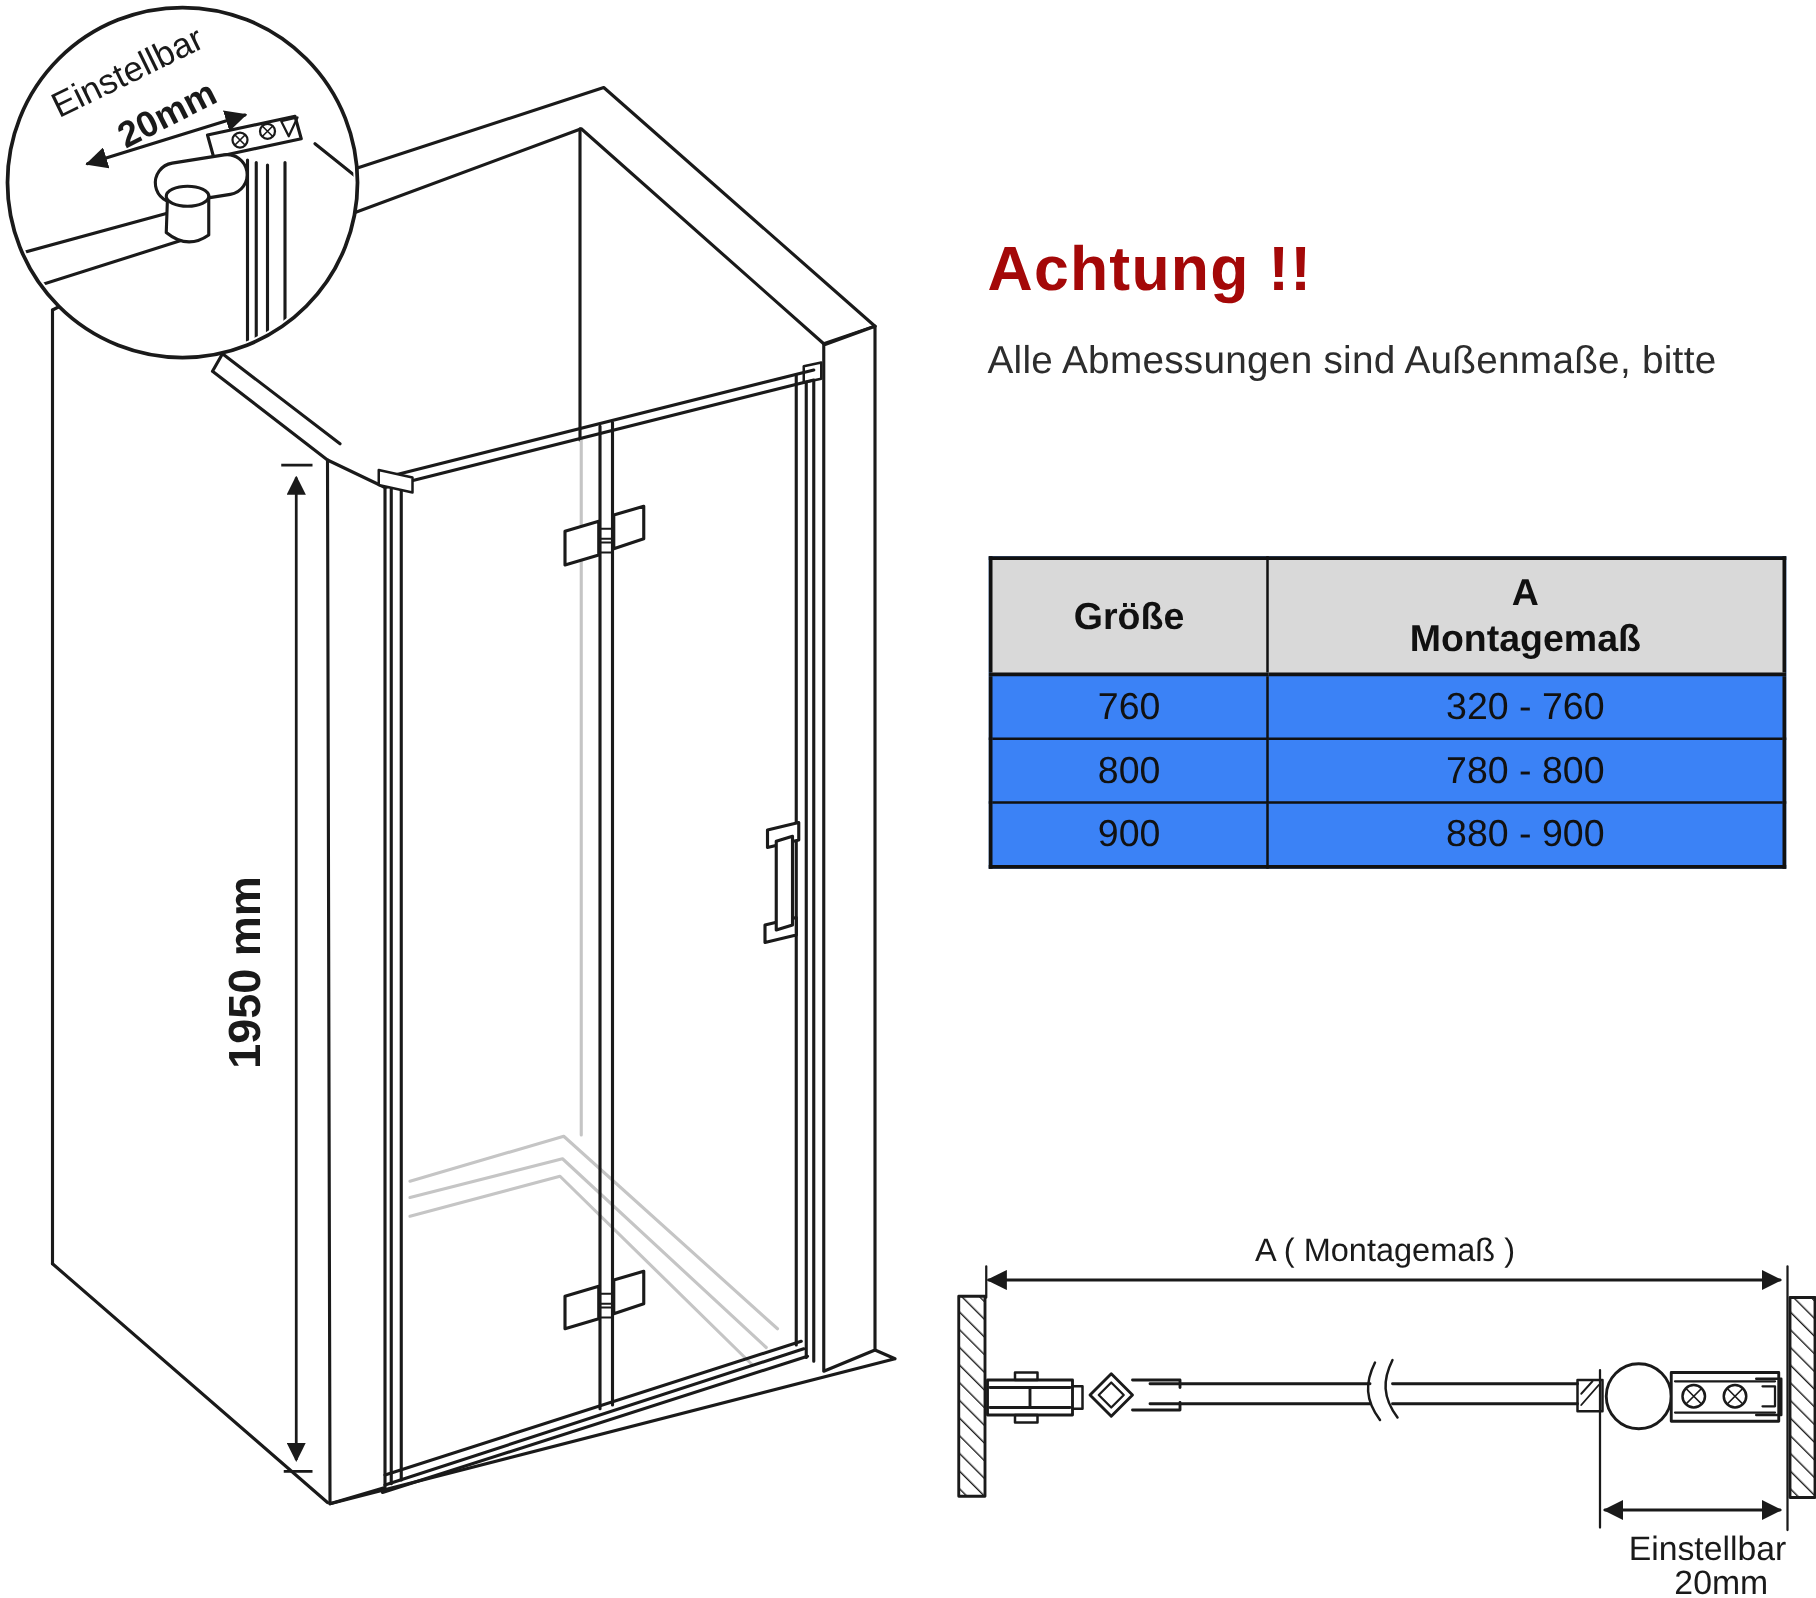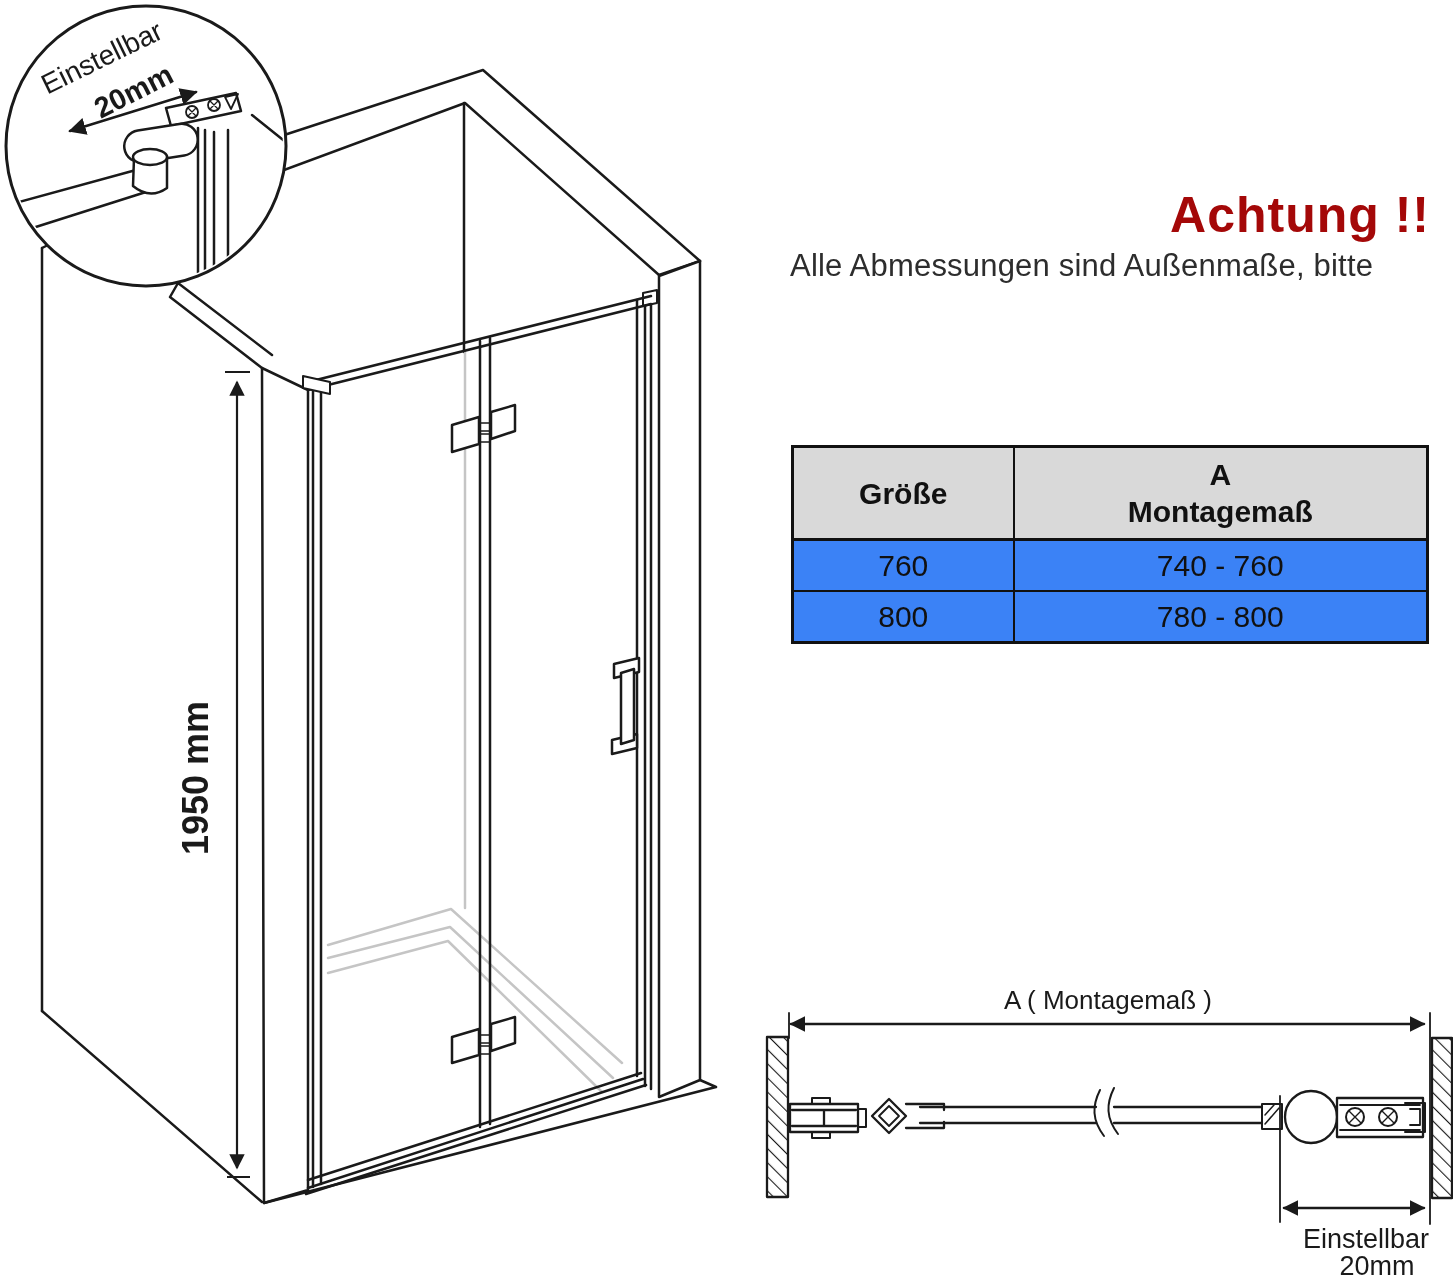--- a/index.html
+++ b/index.html
@@ -4,25 +4,25 @@
 <style>
   html,body{margin:0;padding:0;}
   body{
     width:1453px;height:1278px;position:relative;overflow:hidden;
     background:#ffffff;color:#1f1f1f;
     font-family:"Liberation Sans","DejaVu Sans",sans-serif;
   }
   .abs{position:absolute;}
   svg text{font-family:"Liberation Sans","DejaVu Sans",sans-serif;}
   #notice-title{
-    left:790px;top:186px;width:640px;text-align:right;
+    left:790px;top:186px;width:640px;text-align:left;
     font-size:50px;font-weight:bold;color:#a40808;letter-spacing:1px;
   }
   #notice-text{
-    left:790px;top:246px;width:655px;
+    left:790px;top:268px;width:655px;
     font-size:31px;line-height:40px;color:#2d2d2d;letter-spacing:0.2px;
   }
   #size-table{
     position:absolute;left:791px;top:445px;width:638px;
     border-collapse:collapse;table-layout:fixed;background:#3b82f6;
     border:3px solid #111;
   }
   #size-table th,#size-table td{
     border:2.5px solid #111;text-align:center;vertical-align:middle;
     font-size:30px;color:#111;padding:0;
@@ -151,25 +151,29 @@
       <th>Größe</th>
       <th>
         <div>A</div>
         <div>Montagemaß</div>
       </th>
     </tr>
   </thead>
   <tbody>
     <tr>
       <td>760</td>
-      <td>740 - 760</td>
+      <td>320 - 760</td>
     </tr>
     <tr>
       <td>800</td>
       <td>780 - 800</td>
+    </tr>
+    <tr>
+      <td>900</td>
+      <td>880 - 900</td>
     </tr>
   </tbody>
 </table>
 
 <svg class="abs" style="left:750px;top:980px" width="703" height="298" viewBox="750 980 703 298">
   <defs>
     <marker id="ah2" viewBox="0 0 10 10" refX="9" refY="5" markerWidth="7" markerHeight="7" orient="auto-start-reverse">
       <path d="M0,0 L10,5 L0,10 z" fill="#1a1a1a"></path>
     </marker>
     <pattern id="hatch" width="10" height="10" patternUnits="userSpaceOnUse" patternTransform="rotate(-45)">

